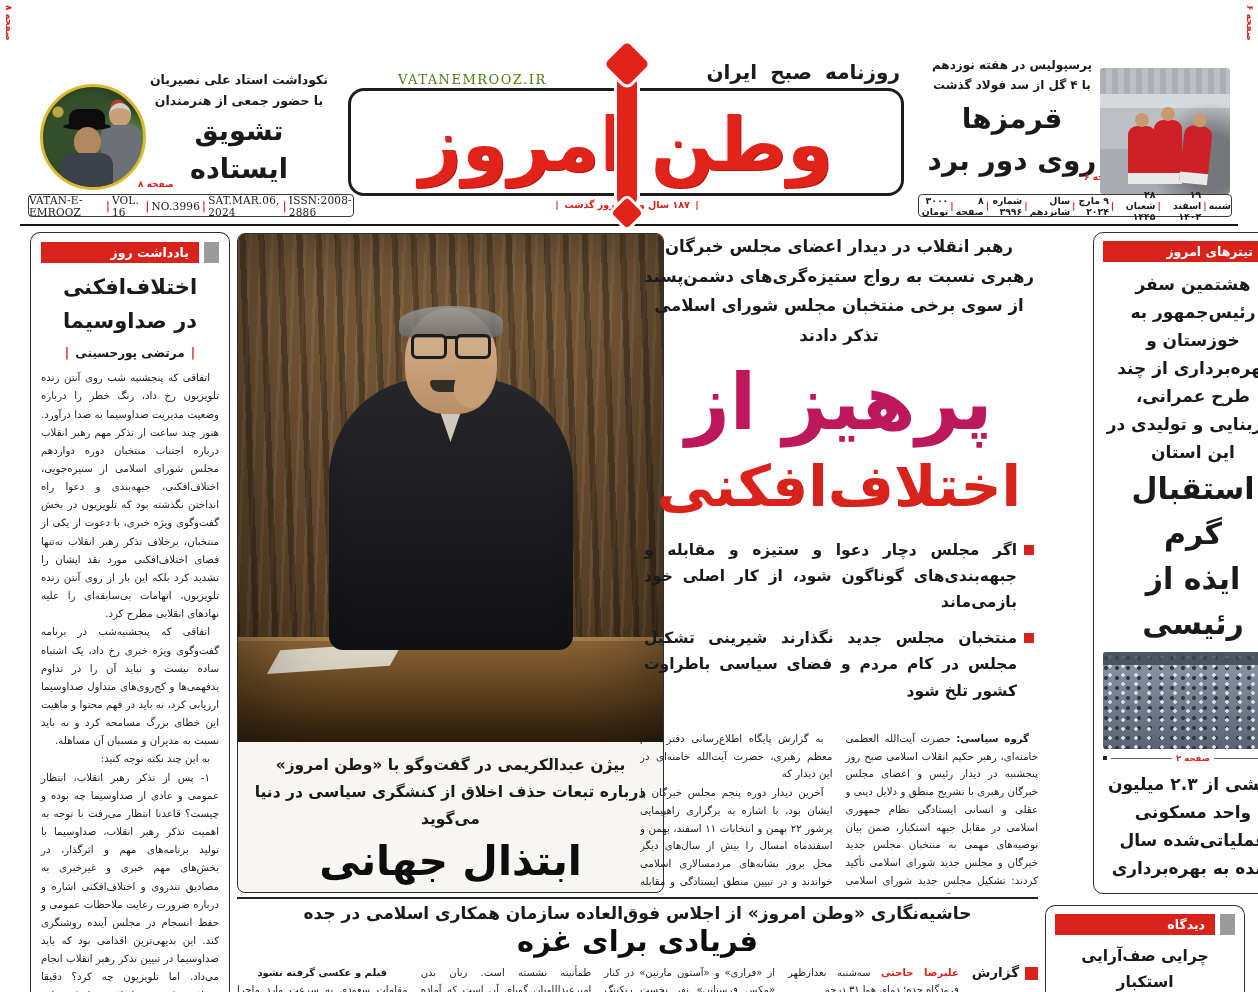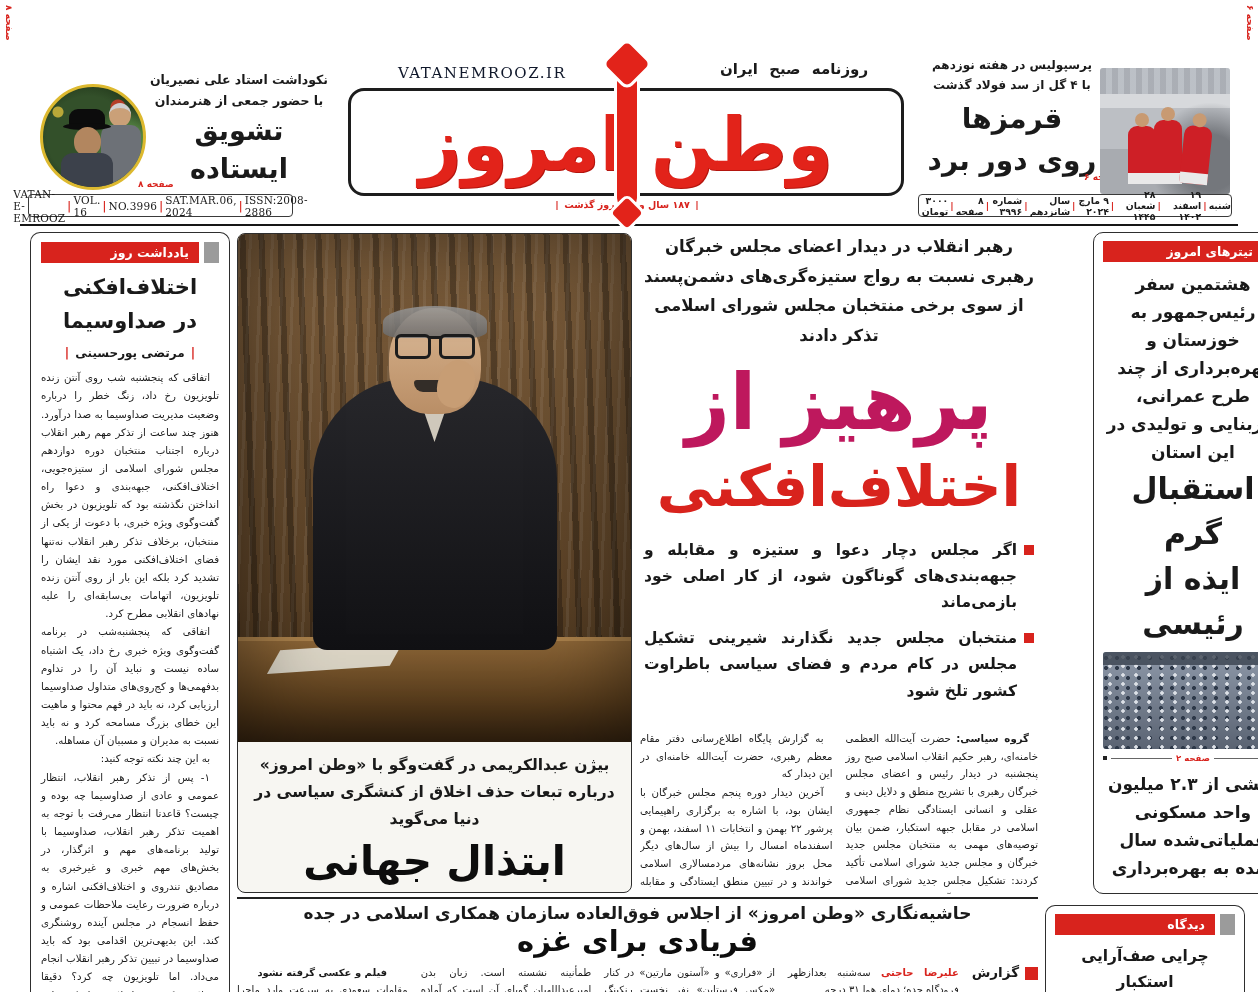--- a/index.html
+++ b/index.html
@@ -22,22 +22,22 @@
   .logo-text {
     left:348px; top:92px; width:556px; height:104px;
     display:flex; align-items:center; justify-content:center;
     font-size:74px; font-weight:bold; color:#e2231a; letter-spacing:2px;
     text-shadow:1px 1px 0 #b4150e;
   }
   .medallion { left:602px; top:46px; width:50px; height:188px; z-index:3; }
   .med-diamond { position:absolute; left:9px; top:2px; width:32px; height:32px; background:#e2231a; transform:rotate(45deg); border-radius:5px; box-shadow:0 0 0 3px #fff; }
   .med-bar { position:absolute; left:15px; top:26px; width:20px; height:136px; background:#e2231a; border-radius:10px; box-shadow:0 0 0 3px #fff; }
   .med-tip { position:absolute; left:14px; top:156px; width:22px; height:22px; background:#e2231a; transform:rotate(45deg); border-radius:4px; box-shadow:0 0 0 3px #fff; }
-  .site-url { left:398px; top:64px; width:200px; font-family:"DejaVu Serif", serif; font-size:15px; letter-spacing:1.5px; color:#0f172a; direction:ltr; text-align:left; }
-  .tagline { left:688px; top:60px; width:212px; font-size:15px; font-weight:bold; text-align:center; word-spacing:6px; }
+  .site-url { left:398px; top:72px; width:200px; font-family:"DejaVu Serif", serif; font-size:13px; letter-spacing:1.5px; color:#4d7c0f; direction:ltr; text-align:left; }
+  .tagline { left:688px; top:60px; width:212px; font-size:20px; font-weight:bold; text-align:right; word-spacing:6px; }
   .age-note { left:492px; top:199px; width:270px; text-align:center; font-size:9.5px; font-weight:bold; color:#d8231d; }
 
   
   .portrait-circle { left:40px; top:84px; width:106px; height:106px; border-radius:50%; border:3px solid #ddb92f; overflow:hidden;
     background: radial-gradient(circle at 75% 20%, rgba(214,60,40,.8) 0 7px, transparent 8px),
                 radial-gradient(circle at 15% 25%, rgba(220,190,60,.8) 0 5px, transparent 6px),
                 radial-gradient(circle at 85% 60%, rgba(90,140,70,.9) 0 18px, transparent 40px),
                 radial-gradient(circle at 45% 50%, #33502a 0 55%, #14230e 100%); }
   .pc-hat { position:absolute; left:26px; top:22px; width:36px; height:17px; background:#0c0c0c; border-radius:9px 9px 2px 2px; }
   .pc-hat::after { content:""; position:absolute; left:-6px; top:14px; width:48px; height:7px; background:#0c0c0c; border-radius:50%; }
@@ -58,21 +58,21 @@
   .fb-player { position:absolute; bottom:10px; width:28px; height:58px; background:#ce1f26; border-radius:9px 9px 3px 3px; }
   .fb-player::before { content:""; position:absolute; left:7px; top:-13px; width:14px; height:14px; border-radius:50%; background:#c89a72; }
   .fb-player::after { content:""; position:absolute; left:0; bottom:0; width:100%; height:11px; background:#e9e9e9; }
   .fb-p1 { left:28px; } .fb-p2 { left:54px; height:64px; } .fb-p3 { left:82px; transform:rotate(6deg); }
   .tr-kicker { left:924px; top:56px; width:176px; font-size:12px; font-weight:bold; text-align:center; line-height:1.65; }
   .tr-headline { left:924px; top:98px; width:176px; font-size:28px; font-weight:bold; text-align:center; line-height:1.5; }
   .tr-pageref { left:1084px; top:172px; }
 
   
   .bar { height:23px; border:1.2px solid #3a3a3a; border-radius:4px; display:flex; align-items:center; justify-content:center; background:#fff; }
-  .bar-en { left:28px; top:194px; width:265px; font-family:"DejaVu Serif", serif; font-size:10.5px; direction:ltr; letter-spacing:.2px; }
+  .bar-en { left:28px; top:194px; width:326px; font-family:"DejaVu Serif", serif; font-size:10.5px; direction:ltr; letter-spacing:.2px; }
   .bar-fa { left:918px; top:194px; width:314px; font-size:9.3px; font-weight:bold; }
   .top-rule { left:20px; top:224px; width:1218px; height:2px; background:#161616; }
 
   
   .sec-head { display:flex; align-items:stretch; gap:5px; height:21px; margin-bottom:8px; }
   .sec-sq { width:15px; background:#9b9b9b; }
   .sec-bar { flex:1; background:#d8231d; color:#fff; font-size:12.5px; font-weight:bold; display:flex; align-items:center; padding:0 10px; }
 
   
   .note-box { left:30px; top:232px; width:200px; height:760px; border:1.2px solid #2e2e2e; border-bottom:none; border-radius:10px 10px 0 0; padding:9px 10px; overflow:hidden; }
@@ -85,21 +85,21 @@
   .lead-kicker { font-size:16.5px; font-weight:bold; text-align:center; line-height:1.8; }
   .lead-h1 { font-size:77px; font-weight:bold; text-align:center; line-height:1.35; letter-spacing:-1px; color:#be185d; }
   .lead-h2 { font-size:57px; font-weight:bold; text-align:center; line-height:1.3; color:#d8231d; letter-spacing:-1px; margin-top:-6px; }
   .lead-bullets { margin:14px 4px 26px; }
   .lead-bullet { display:flex; gap:7px; font-size:15.5px; font-weight:bold; line-height:1.7; margin-bottom:9px; text-align:justify; }
   .sq-bullet { flex:0 0 10px; width:10px; height:10px; background:#d8231d; margin-top:8px; }
   .lead-body { column-count:2; column-gap:13px; font-size:10.2px; line-height:1.74; text-align:justify; height:196px; overflow:hidden; }
   .lead-body p { text-indent:9px; margin-bottom:1px; }
 
   
-  .photo-box { left:237px; top:233px; width:395px; height:660px; border:1.2px solid #2e2e2e; border-radius:8px; overflow:hidden; background:#f7f6f2; }
+  .photo-box { left:237px; top:233px; width:427px; height:660px; border:1.2px solid #2e2e2e; border-radius:8px; overflow:hidden; background:#f7f6f2; }
   .main-photo { position:relative; width:100%; height:508px; overflow:hidden;
     background: repeating-linear-gradient(88deg, rgba(0,0,0,.28) 0 6px, transparent 6px 19px),
                 repeating-linear-gradient(92deg, rgba(255,255,255,.07) 0 3px, transparent 3px 11px),
                 linear-gradient(180deg, #7d5e3c, #5a4126 70%, #3e2c18); }
   .main-photo::after { content:""; position:absolute; inset:0; box-shadow: inset 0 0 90px rgba(0,0,0,.5); }
   .mp-desk { position:absolute; bottom:0; left:0; width:100%; height:105px; background:linear-gradient(#8a6436, #5c3f1d 60%, #382511); border-top:4px solid #a87f4a; }
   .mp-paper { position:absolute; bottom:72px; left:38px; width:118px; height:24px; background:#e6e2d6; transform:skewX(-32deg) rotate(-4deg); opacity:.9; }
   .mp-body { position:absolute; bottom:92px; left:50%; transform:translateX(-50%); width:244px; height:272px; background:linear-gradient(#27272b, #111114); border-radius:100px 100px 14px 14px; }
   .mp-shirt { position:absolute; bottom:300px; left:50%; transform:translateX(-50%); width:40px; height:58px; background:#cfc8bb; clip-path:polygon(50% 100%, 0 0, 100% 0); }
   .mp-head { position:absolute; bottom:328px; left:50%; transform:translateX(-50%); width:92px; height:106px; background:linear-gradient(#d8b38d, #b98e66); border-radius:48% 48% 42% 42%; }

